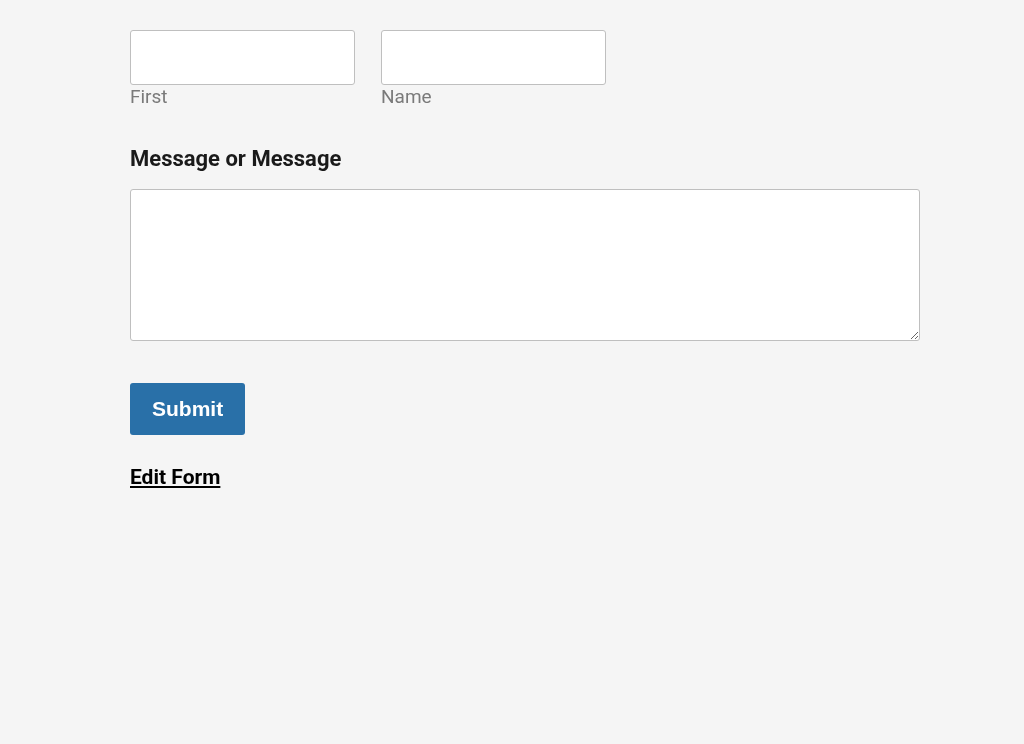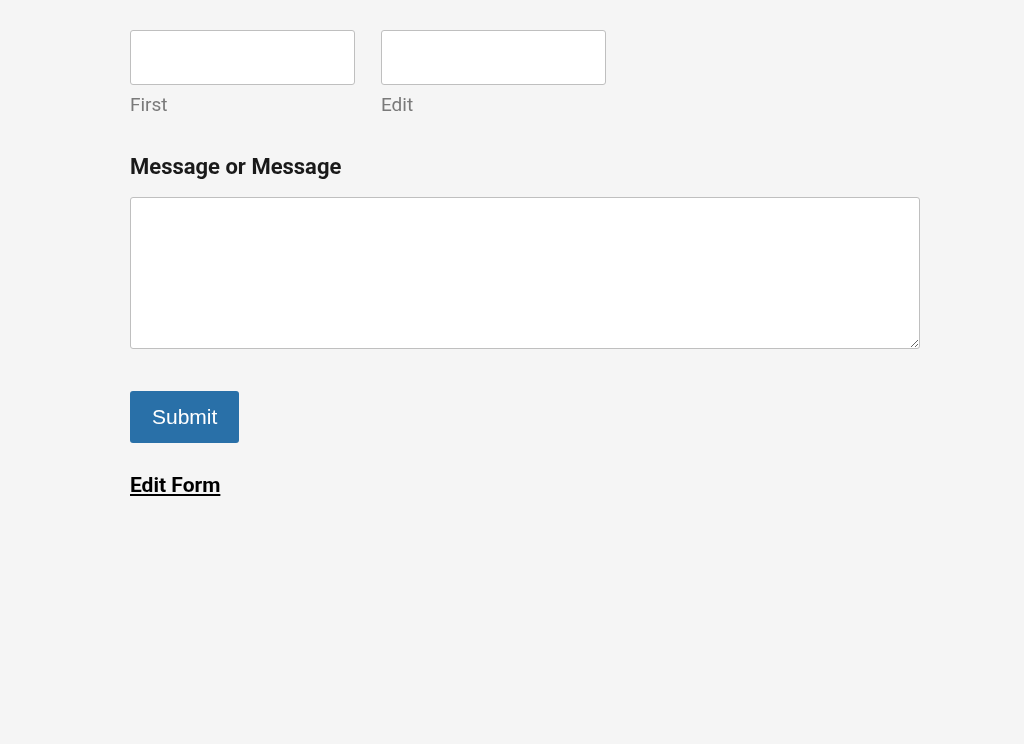--- a/index.html
+++ b/index.html
@@ -45,21 +45,20 @@
       height: 55px;
       border: 1px solid #bfbfbf;
       border-radius: 3px;
       background: #fff;
       font-size: 16px;
       padding: 8px 12px;
     }
     .sub-label {
       font-size: 19px;
       color: #7a7a7a;
-      margin-top: 8px;
       font-weight: 400;
     }
     .email-input {
       width: 476px;
       height: 55px;
       border: 1px solid #bfbfbf;
       border-radius: 3px;
       background: #fff;
       font-size: 16px;
       padding: 8px 12px;
@@ -73,21 +72,21 @@
       font-size: 16px;
       padding: 8px 12px;
       resize: both;
       font-family: inherit;
     }
     .submit-button {
       background: #2970a8;
       color: #fff;
       border: none;
       font-size: 21px;
-      font-weight: 400;
+      font-weight: 700;
       padding: 14px 22px;
       border-radius: 3px;
       cursor: pointer;
       margin-bottom: 30px;
     }
     .edit-form-link {
       font-size: 21px;
       font-weight: 700;
       color: #000000;
       text-decoration: underline;
@@ -101,21 +100,21 @@
 <form>
 
   <div class="form-group">
     <div class="name-row">
       <div class="name-col">
         <input type="text" class="text-input" value="" style="">
         <span class="sub-label">First</span>
       </div>
       <div class="name-col">
         <input type="text" class="text-input" value="" style="">
-        <span class="sub-label">Edit</span>
+        <span class="sub-label">Name</span>
       </div>
     </div>
   </div>
 
 
   <div class="form-group">
     <div>
       <span class="field-label">Message or Message</span>
     </div>
     <textarea class="textarea-input" style=""></textarea>

